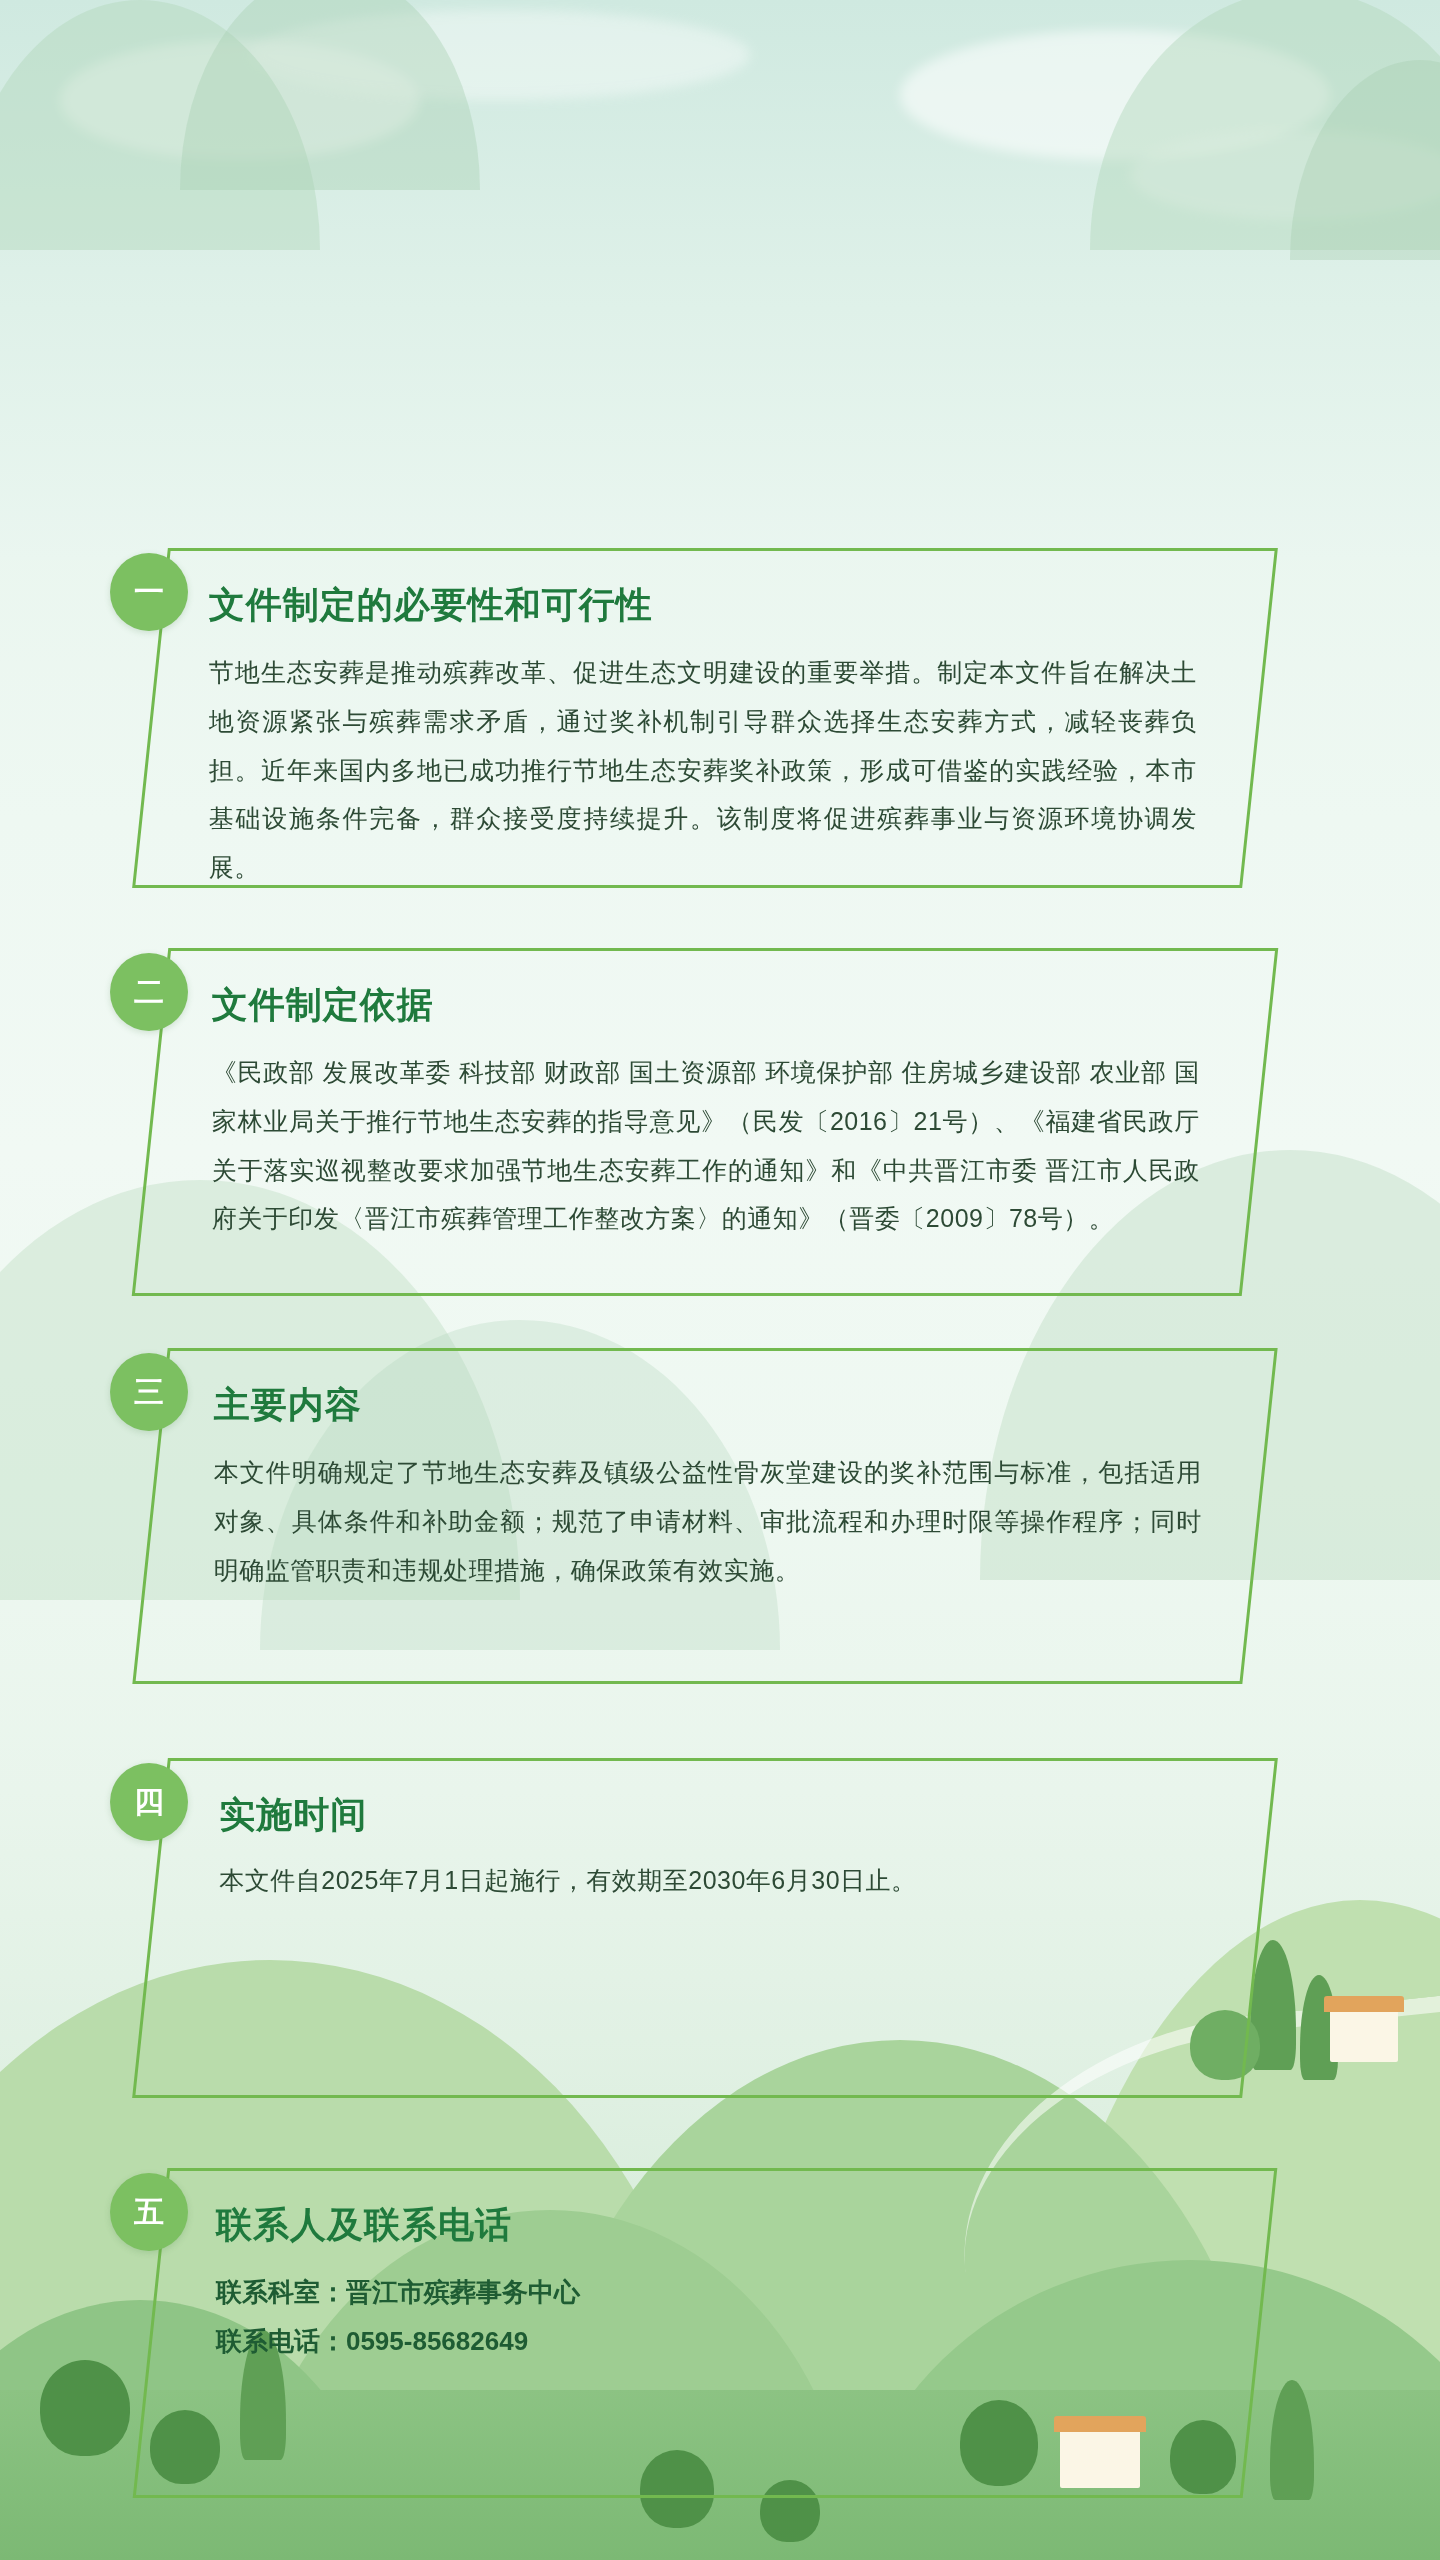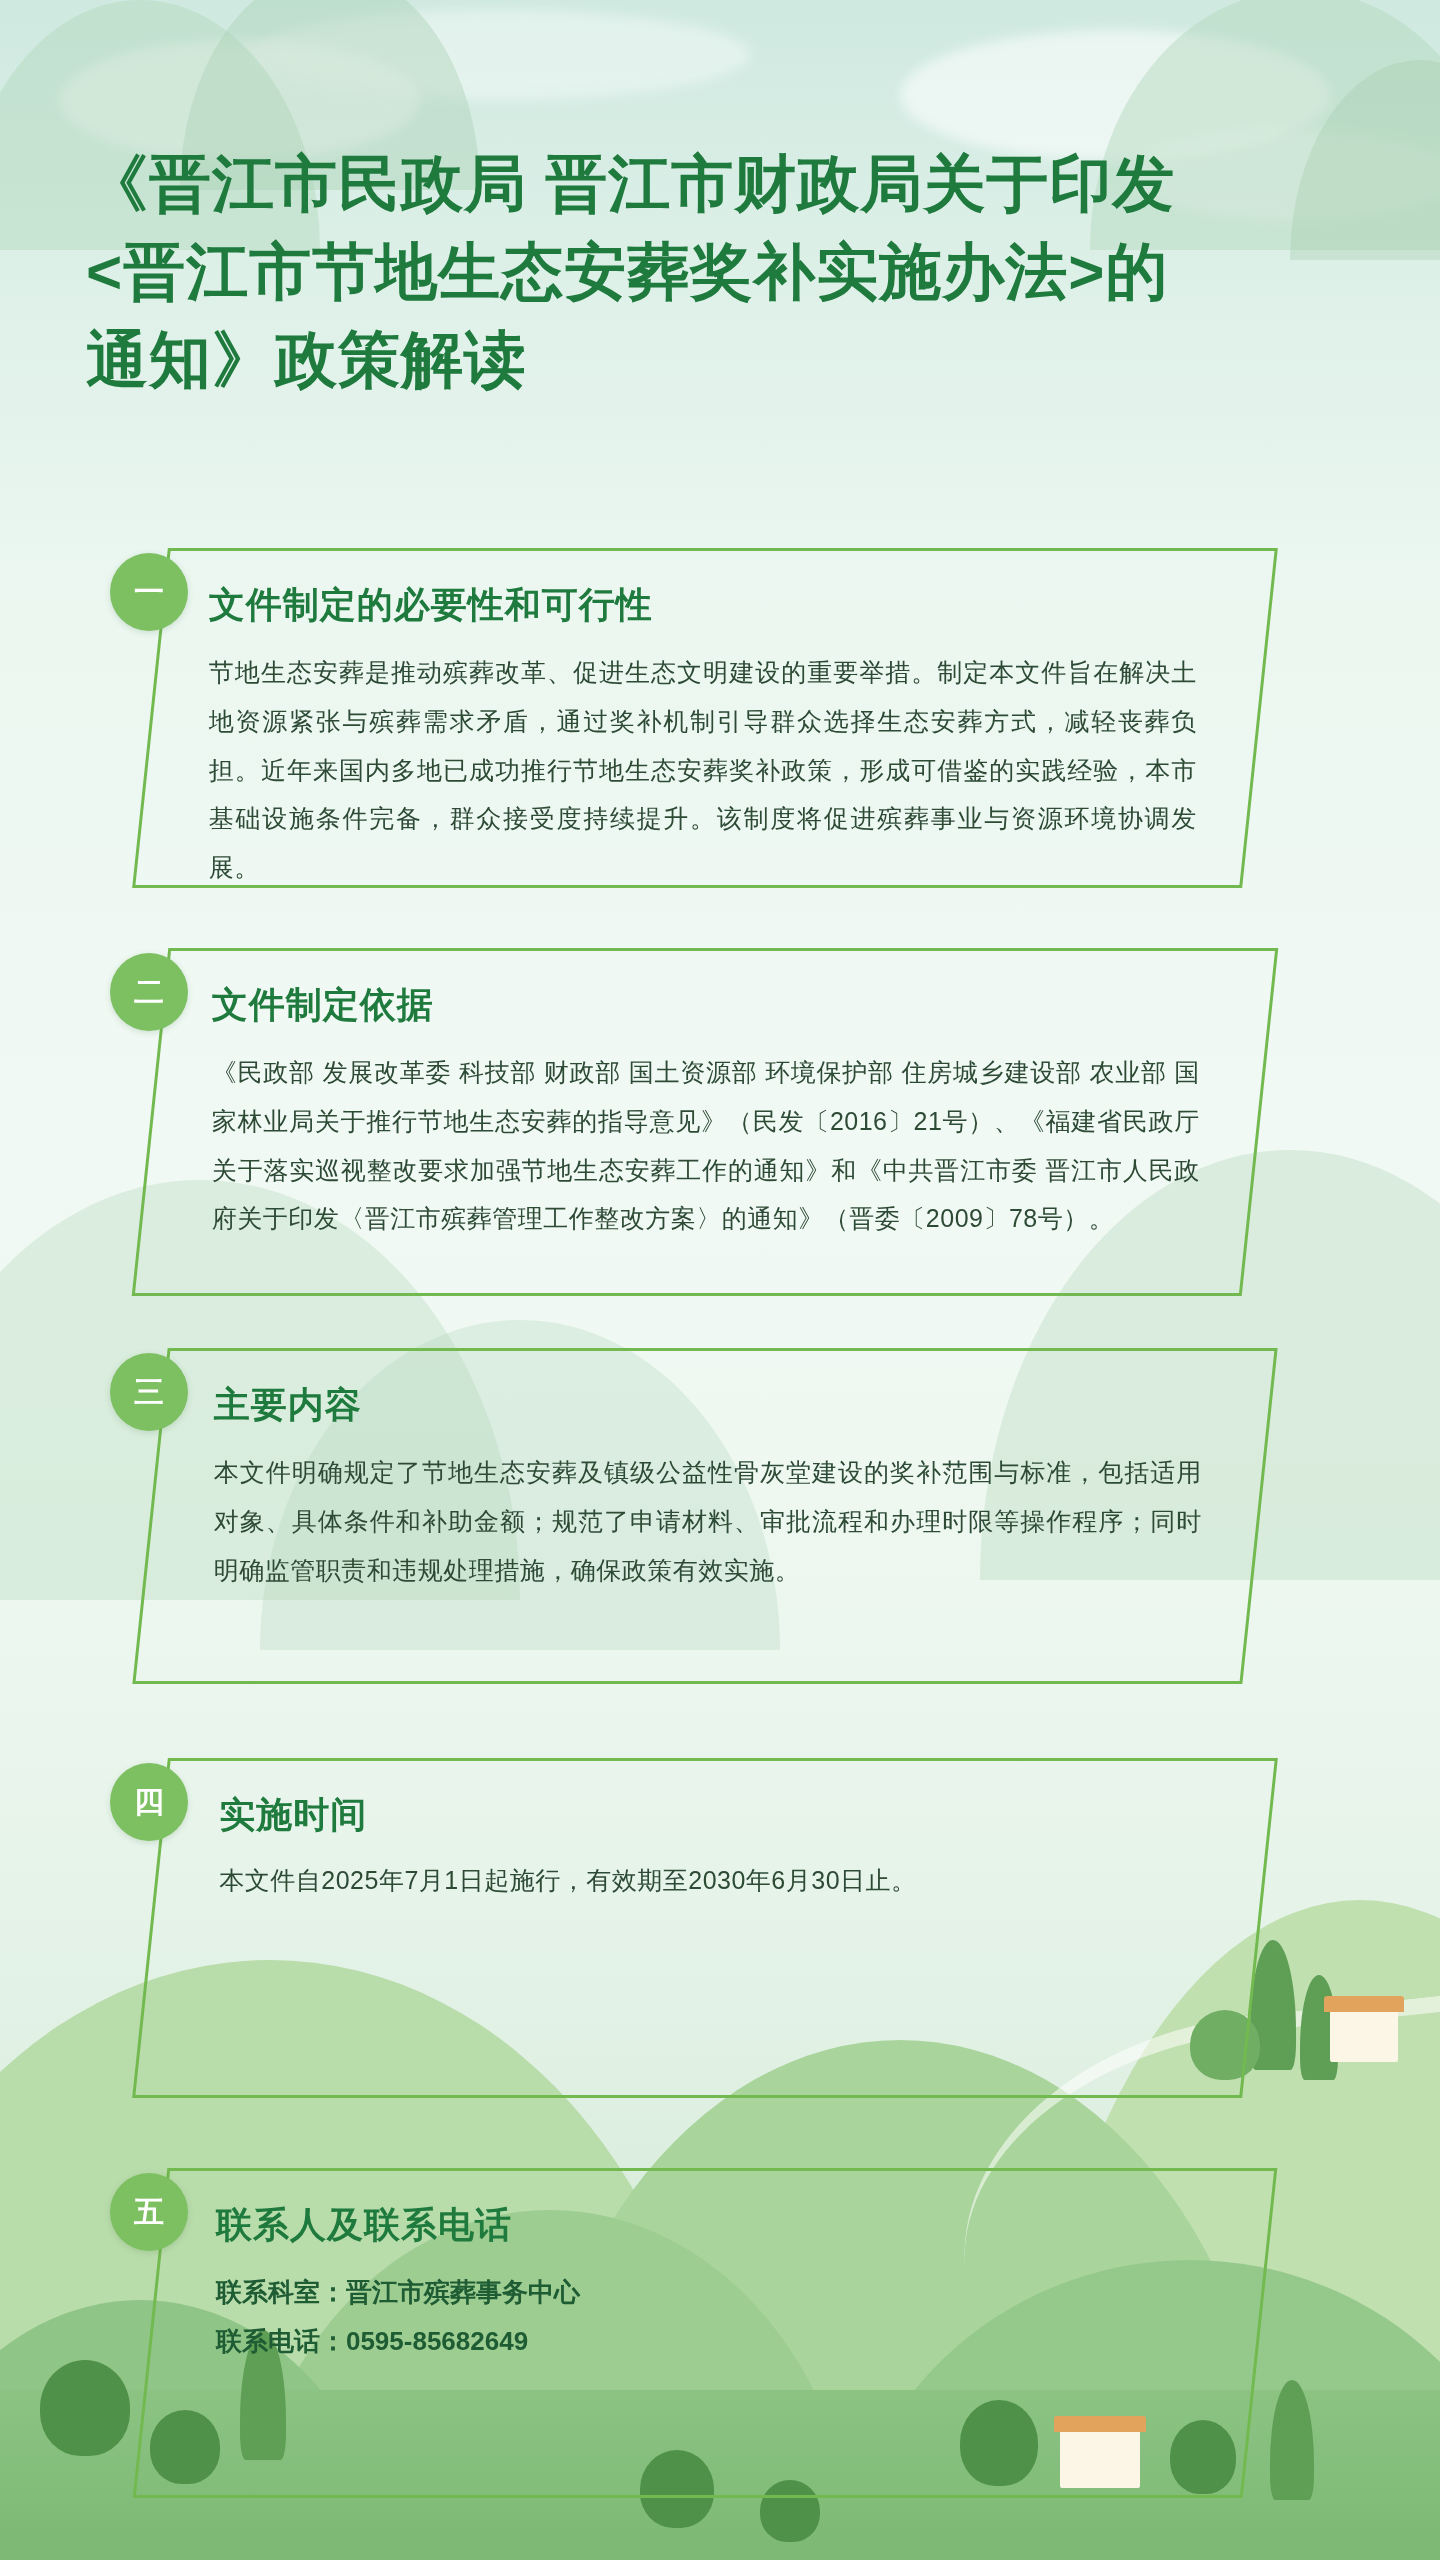--- a/index.html
+++ b/index.html
@@ -225,25 +225,20 @@
   </div>
   <div class="tree dark" style="left:960px; top:2400px; width:78px; height:86px;"></div>
   <div class="tree dark" style="left:1170px; top:2420px; width:66px; height:74px;"></div>
   <div class="tree cone" style="left:1270px; top:2380px; width:44px; height:120px;"></div>
   <div class="tree dark" style="left:40px; top:2360px; width:90px; height:96px;"></div>
   <div class="tree dark" style="left:150px; top:2410px; width:70px; height:74px;"></div>
   <div class="tree cone" style="left:240px; top:2330px; width:46px; height:130px;"></div>
   <div class="tree dark" style="left:640px; top:2450px; width:74px; height:78px;"></div>
   <div class="tree dark" style="left:760px; top:2480px; width:60px; height:62px;"></div>
 
-  <div class="title">
-    <span class="line">《晋江市民政局 晋江市财政局关于印发</span>
-    <span class="line">&lt;晋江市节地生态安葬奖补实施办法&gt;的</span>
-    <span class="line">通知》政策解读</span>
-  </div>
 
   <div class="cards">
 
     <div class="card" style="top:548px; height:340px;">
       <div class="card-inner">
         <div class="card-title">文件制定的必要性和可行性</div>
         <div class="card-body">节地生态安葬是推动殡葬改革、促进生态文明建设的重要举措。制定本文件旨在解决土地资源紧张与殡葬需求矛盾，通过奖补机制引导群众选择生态安葬方式，减轻丧葬负担。近年来国内多地已成功推行节地生态安葬奖补政策，形成可借鉴的实践经验，本市基础设施条件完备，群众接受度持续提升。该制度将促进殡葬事业与资源环境协调发展。</div>
       </div>
     </div>
     <div class="badge" style="top:553px;">一</div>

